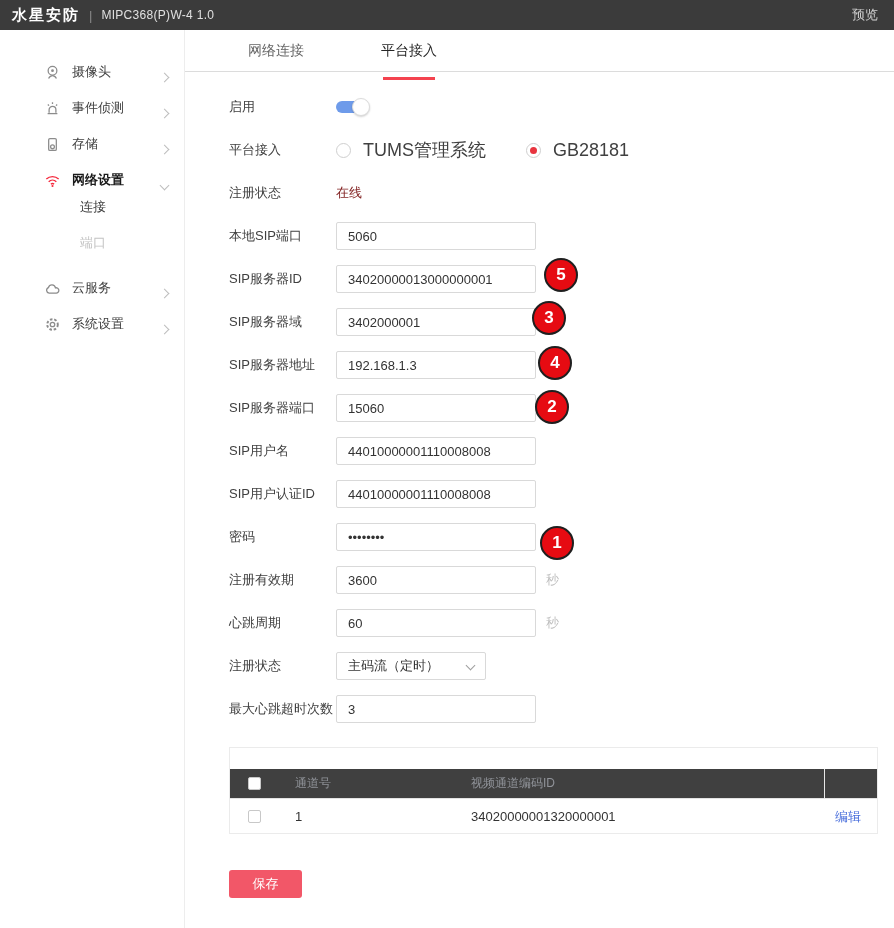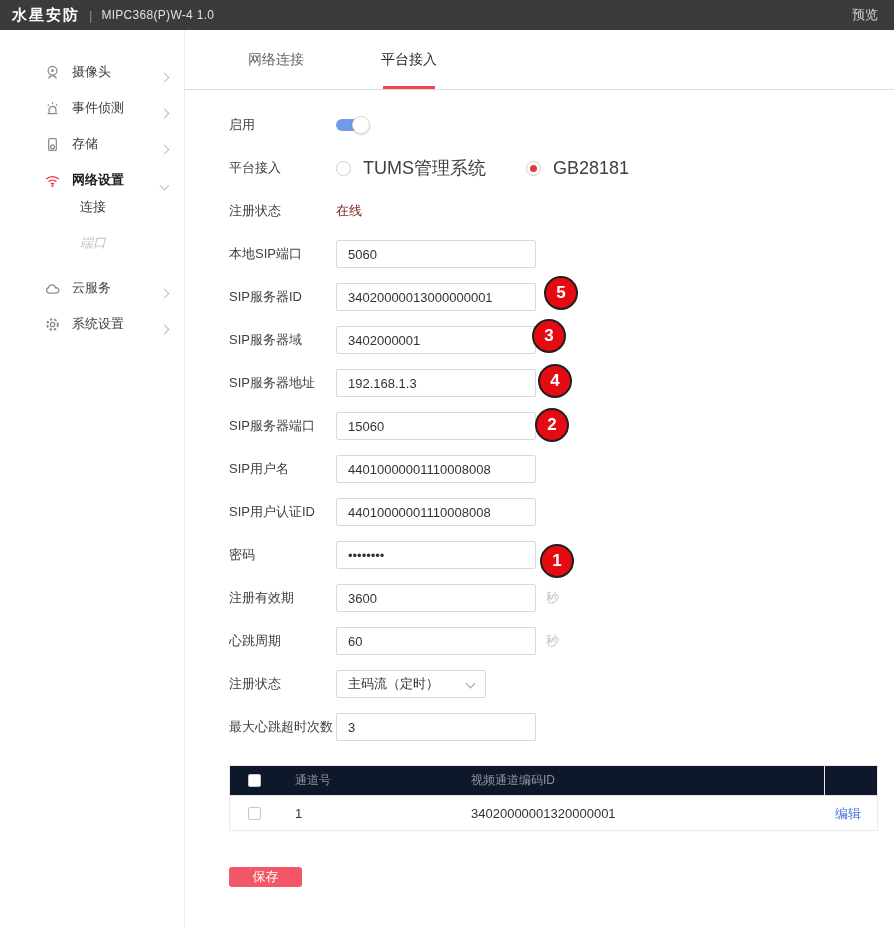--- a/index.html
+++ b/index.html
@@ -18,29 +18,29 @@
   
   .sidebar { position:absolute; left:0; top:30px; width:185px; height:898px;
     background:#fff; border-right:1px solid #ededed; padding-top:15px; }
   .side-item { height:36px; display:flex; align-items:flex-end; padding:0 16px 0 44px;
     cursor:pointer; }
   .side-icon { width:17px; height:17px; display:flex; align-items:center; justify-content:center; }
   .side-label { margin-left:11px; font-size:13px; color:#404040; flex:1; }
   .side-item.active .side-label { font-weight:bold; color:#1a1a1a; }
   .side-sub { height:36px; display:flex; align-items:center; padding-left:80px;
     font-size:13px; color:#404040; cursor:pointer; }
-  .side-sub.dim { color:#c3c3c3;font-style:italic; }
+  .side-sub.dim { color:#c3c3c3; }
   .chev { width:7px; height:7px; border-right:1.4px solid #bdbdbd;
     border-bottom:1.4px solid #bdbdbd; display:inline-block; }
   .chev.right { transform:rotate(-45deg); }
   .chev.down  { transform:rotate(45deg); margin-top:-3px; }
 
   
   .main { position:absolute; left:185px; top:30px; width:709px; height:898px; background:#fff; }
-  .tabbar { height:60px; border-bottom:1px solid #dcdcdc; display:flex; align-items:center; }
+  .tabbar { height:42px; border-bottom:1px solid #dcdcdc; display:flex; align-items:center; }
   .tab { font-size:14px; color:#666; cursor:pointer; position:relative;
     height:58px; display:flex; align-items:center; }
   .tab.first { margin-left:63px; }
   .tab.second { margin-left:77px; }
   .tab.active { color:#262626; }
   .tab.active::after { content:""; position:absolute; left:50%; transform:translateX(-50%);
     bottom:0; width:52px; height:3px; background:#f4434f; }
 
   .form { padding-top:21px; }
   .frow { height:28px; display:flex; align-items:center; padding-left:44px;
@@ -72,36 +72,36 @@
     padding:0 11px; cursor:pointer; }
   .select-value { font-size:13px; color:#333; }
   .select .chev { border-color:#9e9e9e; margin-top:-2px; }
 
   .badge { position:absolute; width:34px; height:34px; border-radius:50%;
     background:#e60b12; border:2px solid #1f1f1f; color:#fff; font-weight:bold;
     font-size:17px; display:flex; align-items:center; justify-content:center; z-index:5; }
 
   
   .chan-table { margin:24px 0 0 44px; width:649px; border:1px solid #ebebeb; }
-  .t-head { height:30px; background:#0f172a; display:flex; align-items:center;
-    border-bottom:1px solid #e3e3e3; }
+  .t-head { height:30px; background:#404040; display:flex; align-items:center;
+    border-bottom:1px solid #e3e3e3;margin-top:21px; }
   .t-row { height:34px; display:flex; align-items:center; background:#fff; }
   .col-check { width:48px; display:flex; justify-content:center; }
   .col-chan { width:176px; padding-left:17px; }
   .col-id { width:370px; padding-left:17px; }
   .col-act { width:53px; text-align:right; padding-right:16px; }
   .t-head .hcell { font-size:12px; color:#909399; }
   .t-head .col-act { border-left:1px solid #e8e8e8; height:30px;
     display:flex; align-items:center; justify-content:flex-end; }
   .t-row .cell { font-size:13px; color:#333; }
   .checkbox { width:13px; height:13px; border:1px solid #c8c8c8; border-radius:2px;
     background:#fff; cursor:pointer; }
   .edit-link { font-size:13px; color:#4a6fdc; cursor:pointer; }
 
-  .save-btn { margin:36px 0 0 44px; width:73px; height:20px; background:#f25768;
+  .save-btn { margin:36px 0 0 44px; width:73px; height:28px; background:#f25768;
     color:#fff; font-size:13px; border:none; border-radius:3px; cursor:pointer;
     font-family:"Liberation Sans","DejaVu Sans",sans-serif; }
 
   svg.icon { display:block; }
 </style>
 </head>
 <body>
 
 <div class="topbar">
   <span class="brand">水星安防</span>

